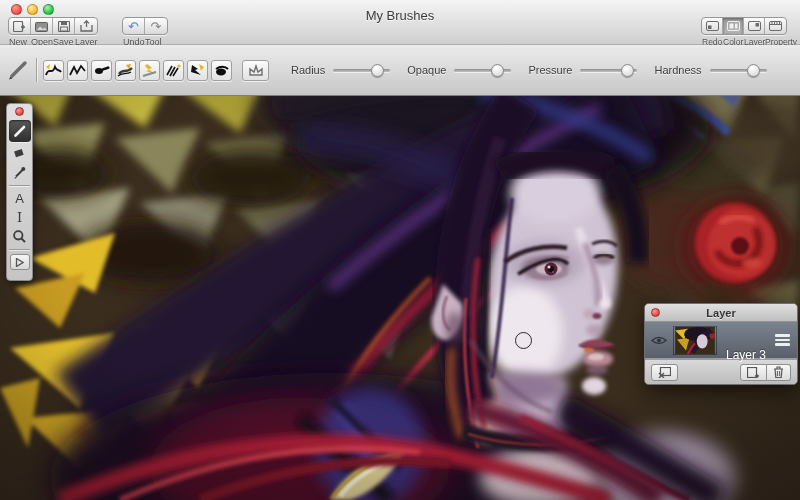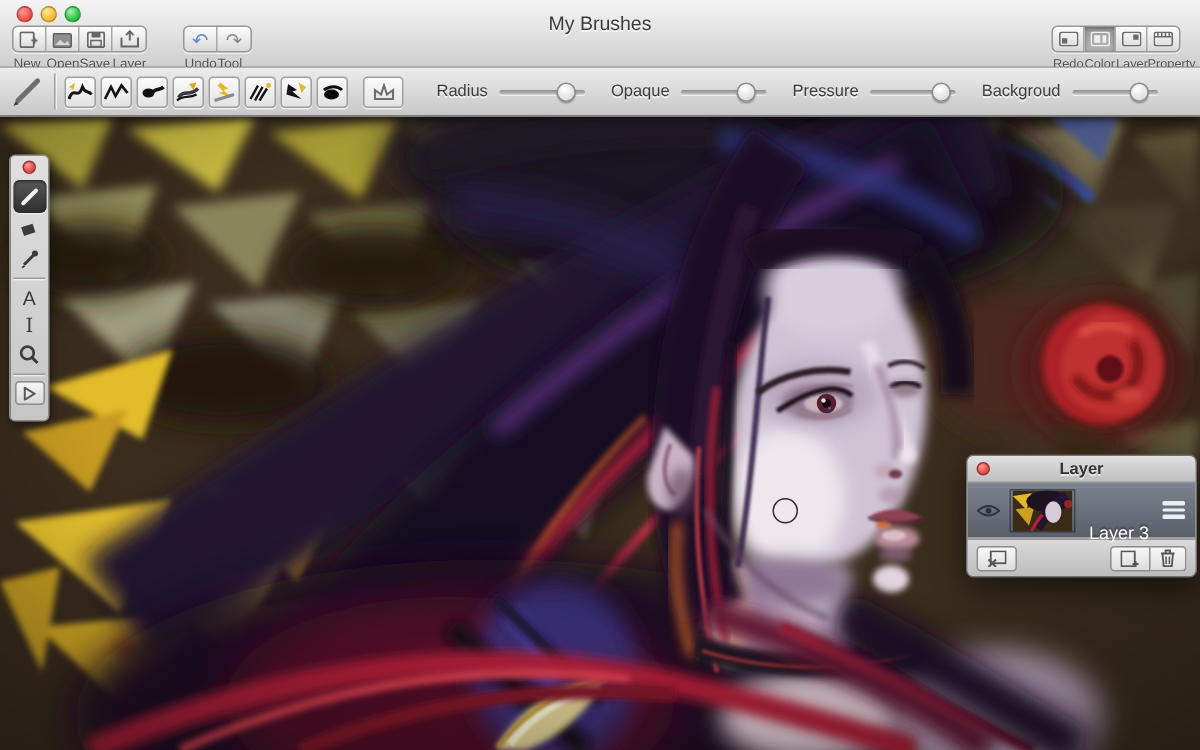--- a/index.html
+++ b/index.html
@@ -26,21 +26,21 @@
     border-right:1px solid #a8a8a8;display:flex;align-items:center;justify-content:center;cursor:default;}
   .seg button:last-child{border-right:none;}
   .seg button.selected{background:linear-gradient(#9e9e9e,#b5b5b5);box-shadow:inset 0 1px 3px rgba(0,0,0,.4);}
   .seg-labels{display:flex;margin-top:2px;}
   .seg-labels span{width:22px;text-align:left;font-size:9px;color:#4f4f4f;white-space:nowrap;
     text-shadow:0 1px 0 rgba(255,255,255,.7);}
   .grp-file{left:8px;top:17px;} .grp-edit{left:122px;top:17px;} .grp-panels{left:701px;top:17px;}
   .grp-panels .seg button{width:21px;} .grp-panels .seg-labels span{width:21px;font-size:8.5px;}
 
   
-  .brushbar{position:relative;width:800px;height:33px;
+  .brushbar{position:relative;width:800px;height:51px;
     background:linear-gradient(#ececec,#c7c7c7);border-bottom:1px solid #7e7e7e;
     display:flex;align-items:center;}
   .pencil-slot{width:36px;display:flex;justify-content:center;}
   .vdiv{width:1px;height:24px;background:#a2a2a2;box-shadow:1px 0 0 rgba(255,255,255,.6);margin-right:6px;}
   .preset{width:21px;height:21px;margin-right:3px;border:1px solid #9f9f9f;border-radius:3px;
     background:linear-gradient(#fbfbfb,#e2e2e2);box-shadow:0 1px 0 rgba(255,255,255,.7);
     display:flex;align-items:center;justify-content:center;padding:0;}
   .crown-btn{width:27px;height:21px;margin-left:7px;border:1px solid #9f9f9f;border-radius:3px;
     background:linear-gradient(#fbfbfb,#e2e2e2);box-shadow:0 1px 0 rgba(255,255,255,.7);
     display:flex;align-items:center;justify-content:center;padding:0;}
@@ -581,21 +581,21 @@
               <div class="thumb" style="left: calc(75% - 6.5px);"></div>
             </div>
         </div>
         <div class="slider">
           <label>Pressure</label>
           <div class="track">
               <div class="thumb" style="left: calc(83% - 6.5px);"></div>
             </div>
         </div>
         <div class="slider">
-          <label>Backgroud</label>
+          <label>Hardness</label>
           <div class="track">
               <div class="thumb" style="left: calc(78% - 6.5px);"></div>
             </div>
         </div>
       </div>
     </div>
   </div>
 
 </div>
 

